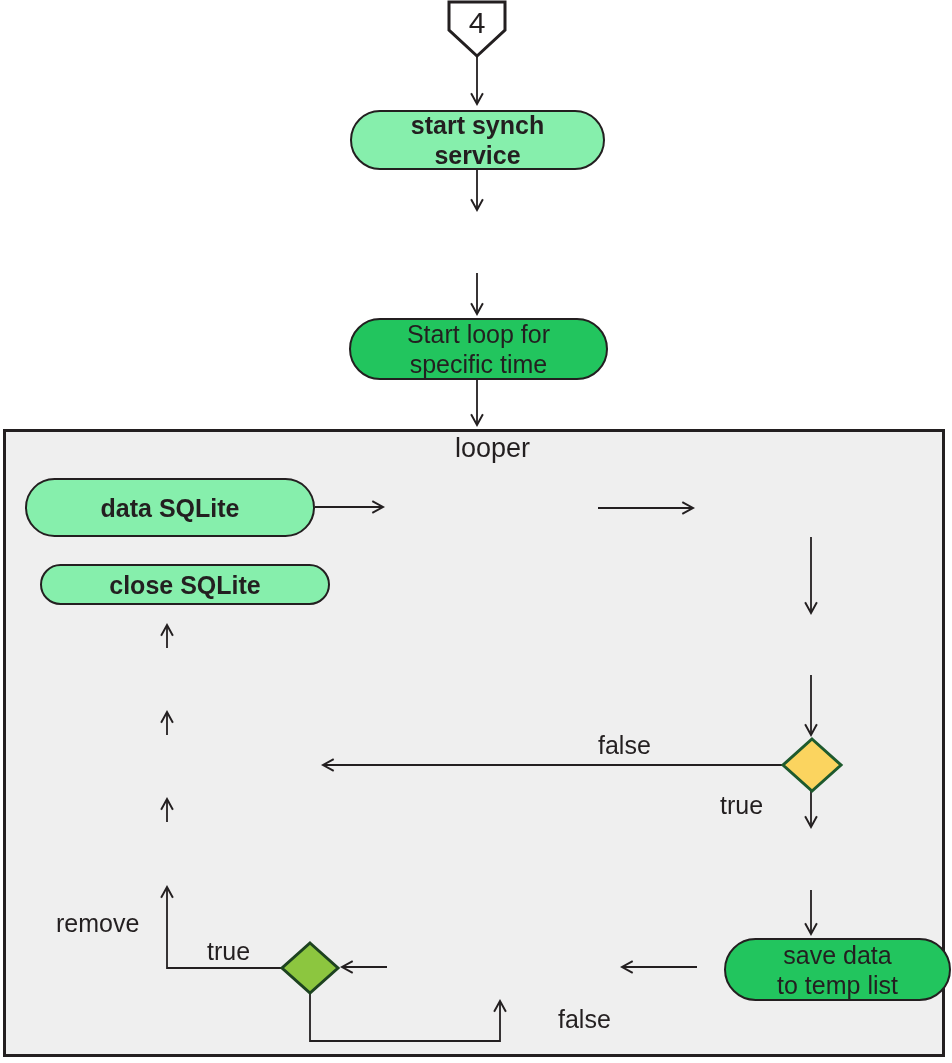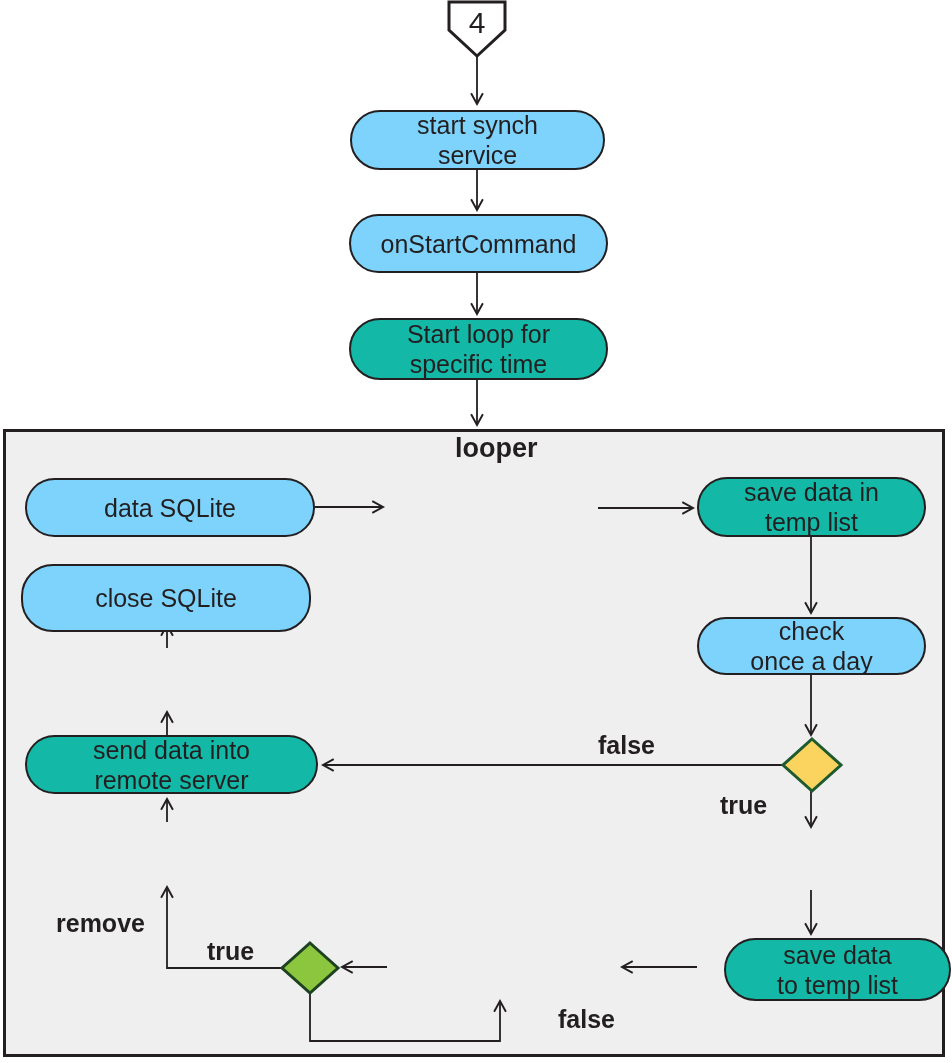--- a/index.html
+++ b/index.html
@@ -30,28 +30,27 @@
     position:absolute;
     box-sizing:border-box;
     border:2.5px solid #231f20;
     border-radius:32px;
     display:flex;align-items:center;justify-content:center;
     text-align:center;
     white-space:pre-line;
     font-size:25px;line-height:30px;
     z-index:2;
   }
-  .yellow{background:#7dd3fc;}
-  .green{background:#14b8a6;}
+  .yellow{background:#86efac;font-weight:bold;}
+  .green{background:#22c55e;}
   .lbl{
     position:absolute;
     font-size:25px;line-height:26px;
     z-index:3;
     white-space:nowrap;
-    font-weight:bold;
   }
   .lbl-looper{font-size:27px;}
   .svgtext{
     font-family:"Liberation Sans", sans-serif;
     font-size:30px;fill:#231f20;
   }
 </style>
 </head>
 <body>
 
@@ -91,34 +90,27 @@
     <line x1="167" y1="822" x2="167" y2="799" marker-end="url(#arrow)"></line>
     <line x1="167" y1="735" x2="167" y2="712" marker-end="url(#arrow)"></line>
     <line x1="167" y1="648" x2="167" y2="625" marker-end="url(#arrow)"></line>
 
     <polygon class="shape" points="812,739 841,765 812,791 783,765" fill="#fbd45f" stroke="#1e5a2e"></polygon>
     <polygon class="shape" points="310,943 338,968 310,993 282,968" fill="#8cc63f" stroke="#1d4220"></polygon>
   </svg>
 
   <div class="node yellow" style="left:350px;top:110px;width:255px;height:60px">start synch
 service</div>
-  <div class="node yellow" style="left:349px;top:214px;width:259px;height:59px">onStartCommand</div>
   <div class="node green" style="left:349px;top:318px;width:259px;height:62px">Start loop for
 specific time</div>
 
   <div class="node yellow" style="left:25px;top:478px;width:290px;height:59px">data SQLite</div>
-  <div class="node green" style="left:697px;top:477px;width:229px;height:60px">save data in
-temp list</div>
 
-  <div class="node yellow" style="left:21px;top:564px;width:290px;height:68px">close SQLite</div>
-  <div class="node yellow" style="left:697px;top:617px;width:229px;height:58px">check
-once a day</div>
+  <div class="node yellow" style="left:40px;top:564px;width:290px;height:41px">close SQLite</div>
 
-  <div class="node green" style="left:25px;top:735px;width:293px;height:59px">send data into
-remote server</div>
 
   <div class="node green" style="left:724px;top:938px;width:227px;height:63px">save data
 to temp list</div>
 
   <div class="lbl lbl-looper" style="left:455px;top:435px">looper</div>
   <div class="lbl" style="left:598px;top:732px">false</div>
   <div class="lbl" style="left:720px;top:792px">true</div>
   <div class="lbl" style="left:207px;top:938px">true</div>
   <div class="lbl" style="left:56px;top:910px">remove</div>
   <div class="lbl" style="left:558px;top:1006px">false</div>

